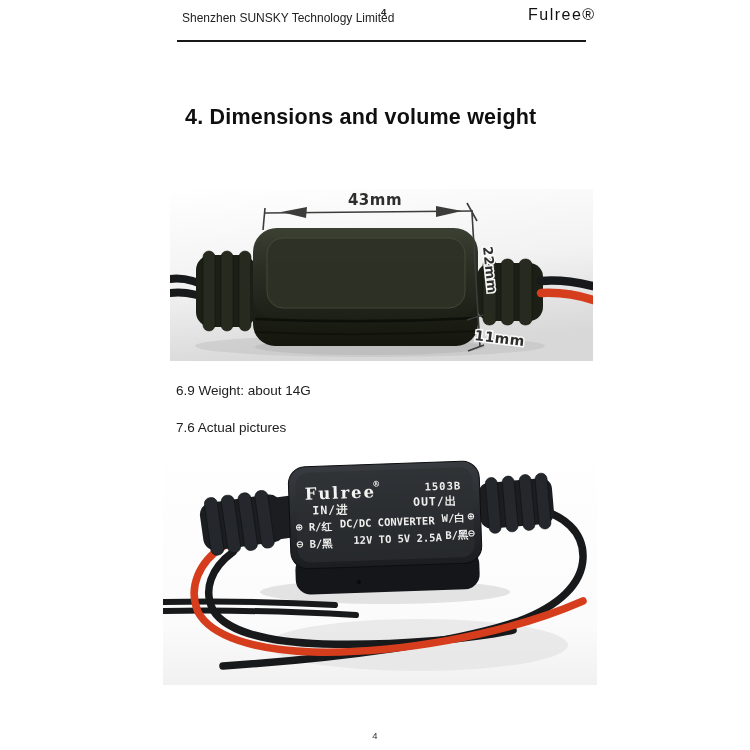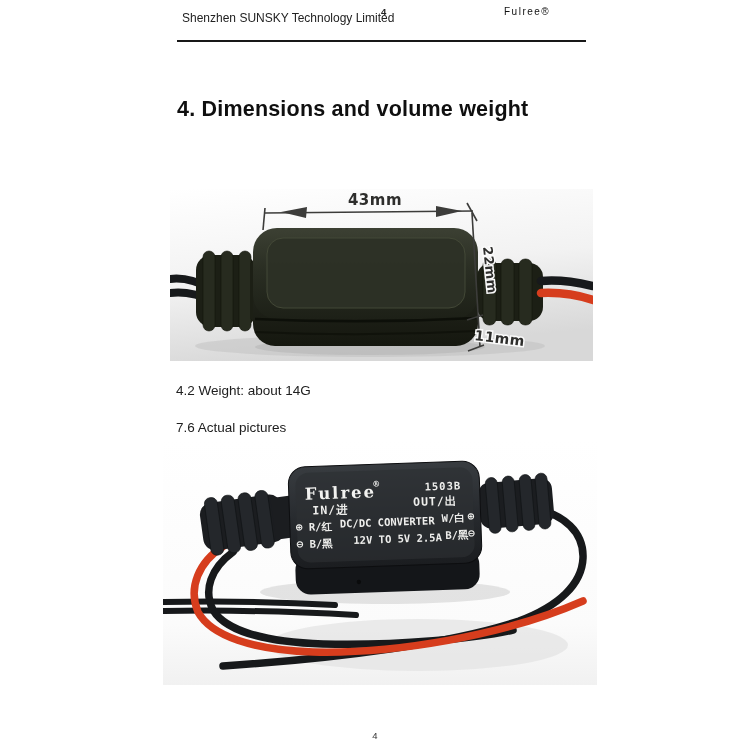--- a/index.html
+++ b/index.html
@@ -3,23 +3,23 @@
 <meta charset="utf-8">
 <style>
   html,body { margin:0; padding:0; background:#ffffff; }
   .page {
     position:relative; width:750px; height:750px; background:#ffffff;
     font-family:"Liberation Sans", sans-serif; color:#1a1a1a; overflow:hidden;
   }
   .abs { position:absolute; }
   .company { left:182px; top:11px; font-size:12px; color:#222; }
   .hdr-sup { left:381px; top:6px; font-size:9.5px; font-weight:bold; color:#222; }
-  .brand { left:504px; top:6px; font-size:10px; letter-spacing:1.5px; font-weight:500; color:#111; }
+  .brand { left:528px; top:6px; font-size:16px; letter-spacing:1.5px; font-weight:500; color:#111; }
   .rule { left:177px; top:40px; width:409px; height:2px; background:#181818; }
-  .title { left:176px; top:96px; font-size:21.5px; font-weight:bold; margin:1px; color:#0f0f0f; letter-spacing:0.2px; }
+  .title { left:176px; top:96px; font-size:21.5px; font-weight:bold; margin:9px; color:#0f0f0f; letter-spacing:0.2px; }
   .body-line { font-size:13.5px; color:#202020; }
   .s41 { left:176px; top:147px; }
   .s42 { left:176px; top:369px; }
   .s43 { left:176px; top:406px; }
   .fig1 { left:170px; top:189px; width:423px; height:172px;text-align:right; }
   .fig2 { left:163px; top:440px; width:434px; height:245px; }
   .footer-page { left:0; top:730px; width:750px; text-align:center; font-size:9.5px; color:#333; }
   svg { display:block; }
   .dim-label {
     font-family:"DejaVu Sans", sans-serif; font-weight:bold; fill:#2e2e2c;
@@ -103,21 +103,21 @@
       </g>
       <path d="M 111,23 L 137,18 L 136,29 Z" fill="#3c3c3a"></path>
       <path d="M 292,22 L 266,17 L 266,28 Z" fill="#3c3c3a"></path>
 
       <text class="dim-label" x="205" y="16" text-anchor="middle" font-size="15">43mm</text>
       <text class="dim-label" font-size="13" transform="translate(313,58) rotate(84)">22mm</text>
       <text class="dim-label" font-size="14" transform="translate(304,151) rotate(7)">11mm</text>
     </svg>
   </div>
 
-  <p class="abs body-line s42">4.2 Weight: about 14G</p>
+  <p class="abs body-line s42">6.9 Weight: about 14G</p>
   <p class="abs body-line s43">7.6 Actual pictures</p>
 
   <div class="abs fig2">
     <svg viewBox="0 0 434 245" width="434" height="245">
       <defs>
         <linearGradient id="gBg2" x1="0" y1="0" x2="0" y2="1">
           <stop offset="0" stop-color="#ffffff"></stop>
             <stop offset="0.75" stop-color="#fbfbfb"></stop>
             <stop offset="1" stop-color="#f1f1f1"></stop>
         </linearGradient>

